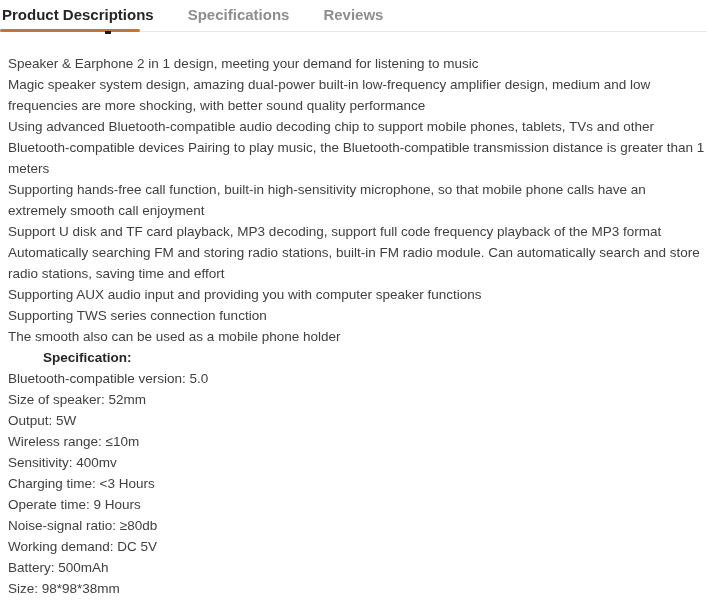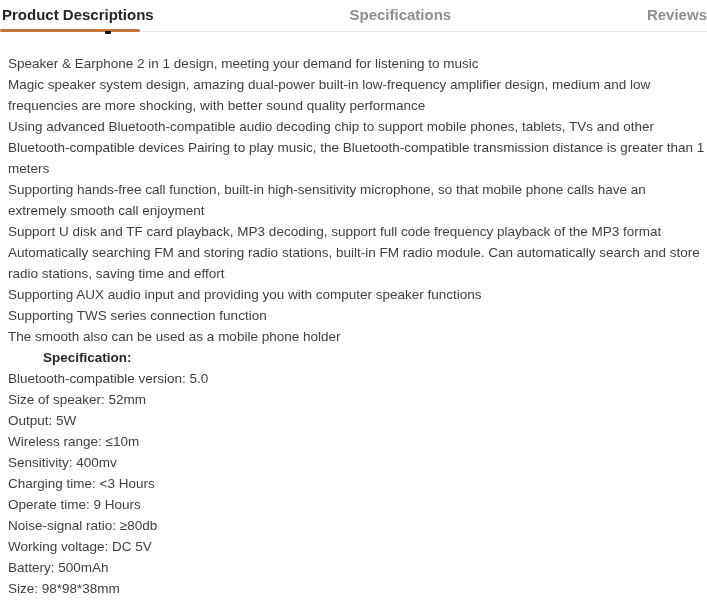--- a/index.html
+++ b/index.html
@@ -21,21 +21,20 @@
   .tabbar{
     position:relative;
     height:32px;
     width:707px;
   }
   .tabbar .tabs{
     display:flex;
     align-items:flex-start;
     padding:6px 0 0 2px;
     gap:34px;
-    justify-content:space-between;
   }
   .tab{
     font-size:15px;
     font-weight:bold;
     line-height:17px;
     cursor:pointer;
     white-space:nowrap;
   }
   .tab.active{color:var(--active_tab_text);}
   .tab.inactive{color:var(--inactive_tab_text);}
@@ -108,17 +107,17 @@
   <div class="spec-heading">Specification:</div>
   <ul class="bullets">
     <li>Bluetooth-compatible version: 5.0</li>
     <li>Size of speaker: 52mm</li>
     <li>Output: 5W</li>
     <li>Wireless range: ≤10m</li>
     <li>Sensitivity: 400mv</li>
     <li>Charging time: &lt;3 Hours</li>
     <li>Operate time: 9 Hours</li>
     <li>Noise-signal ratio: ≥80db</li>
-    <li>Working voltage: DC 5V</li>
+    <li>Working demand: DC 5V</li>
     <li>Battery: 500mAh</li>
     <li>Size: 98*98*38mm</li>
   </ul>
 </div>
 
 </body></html>

